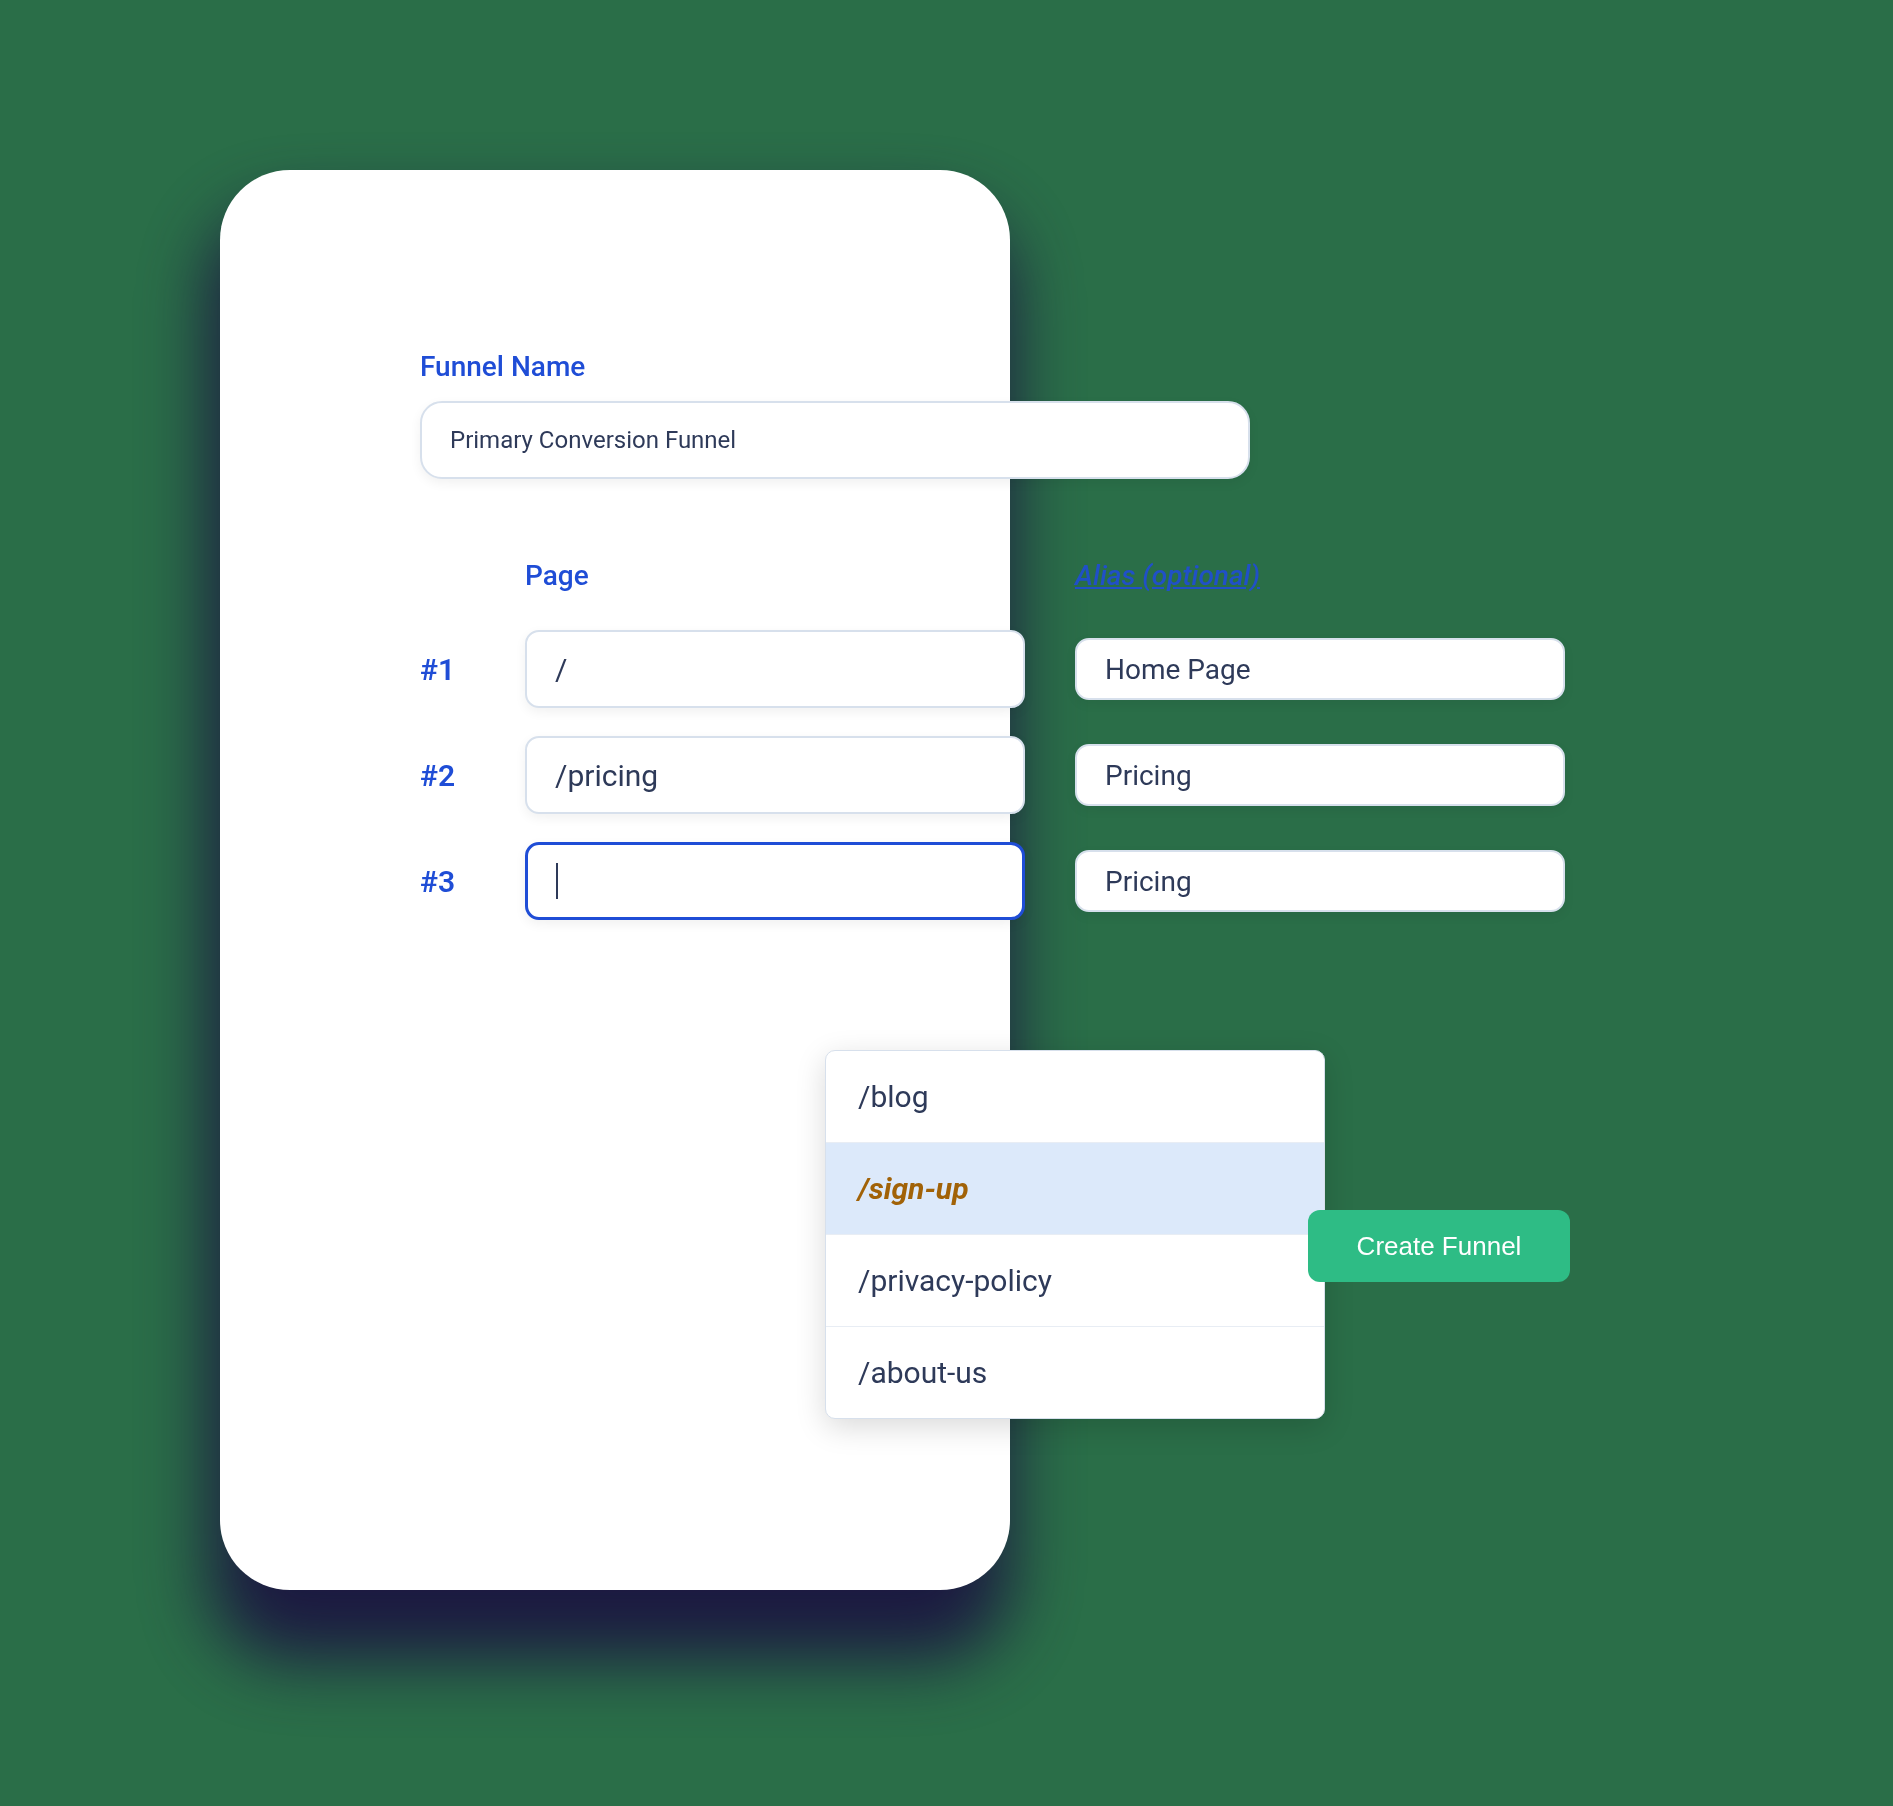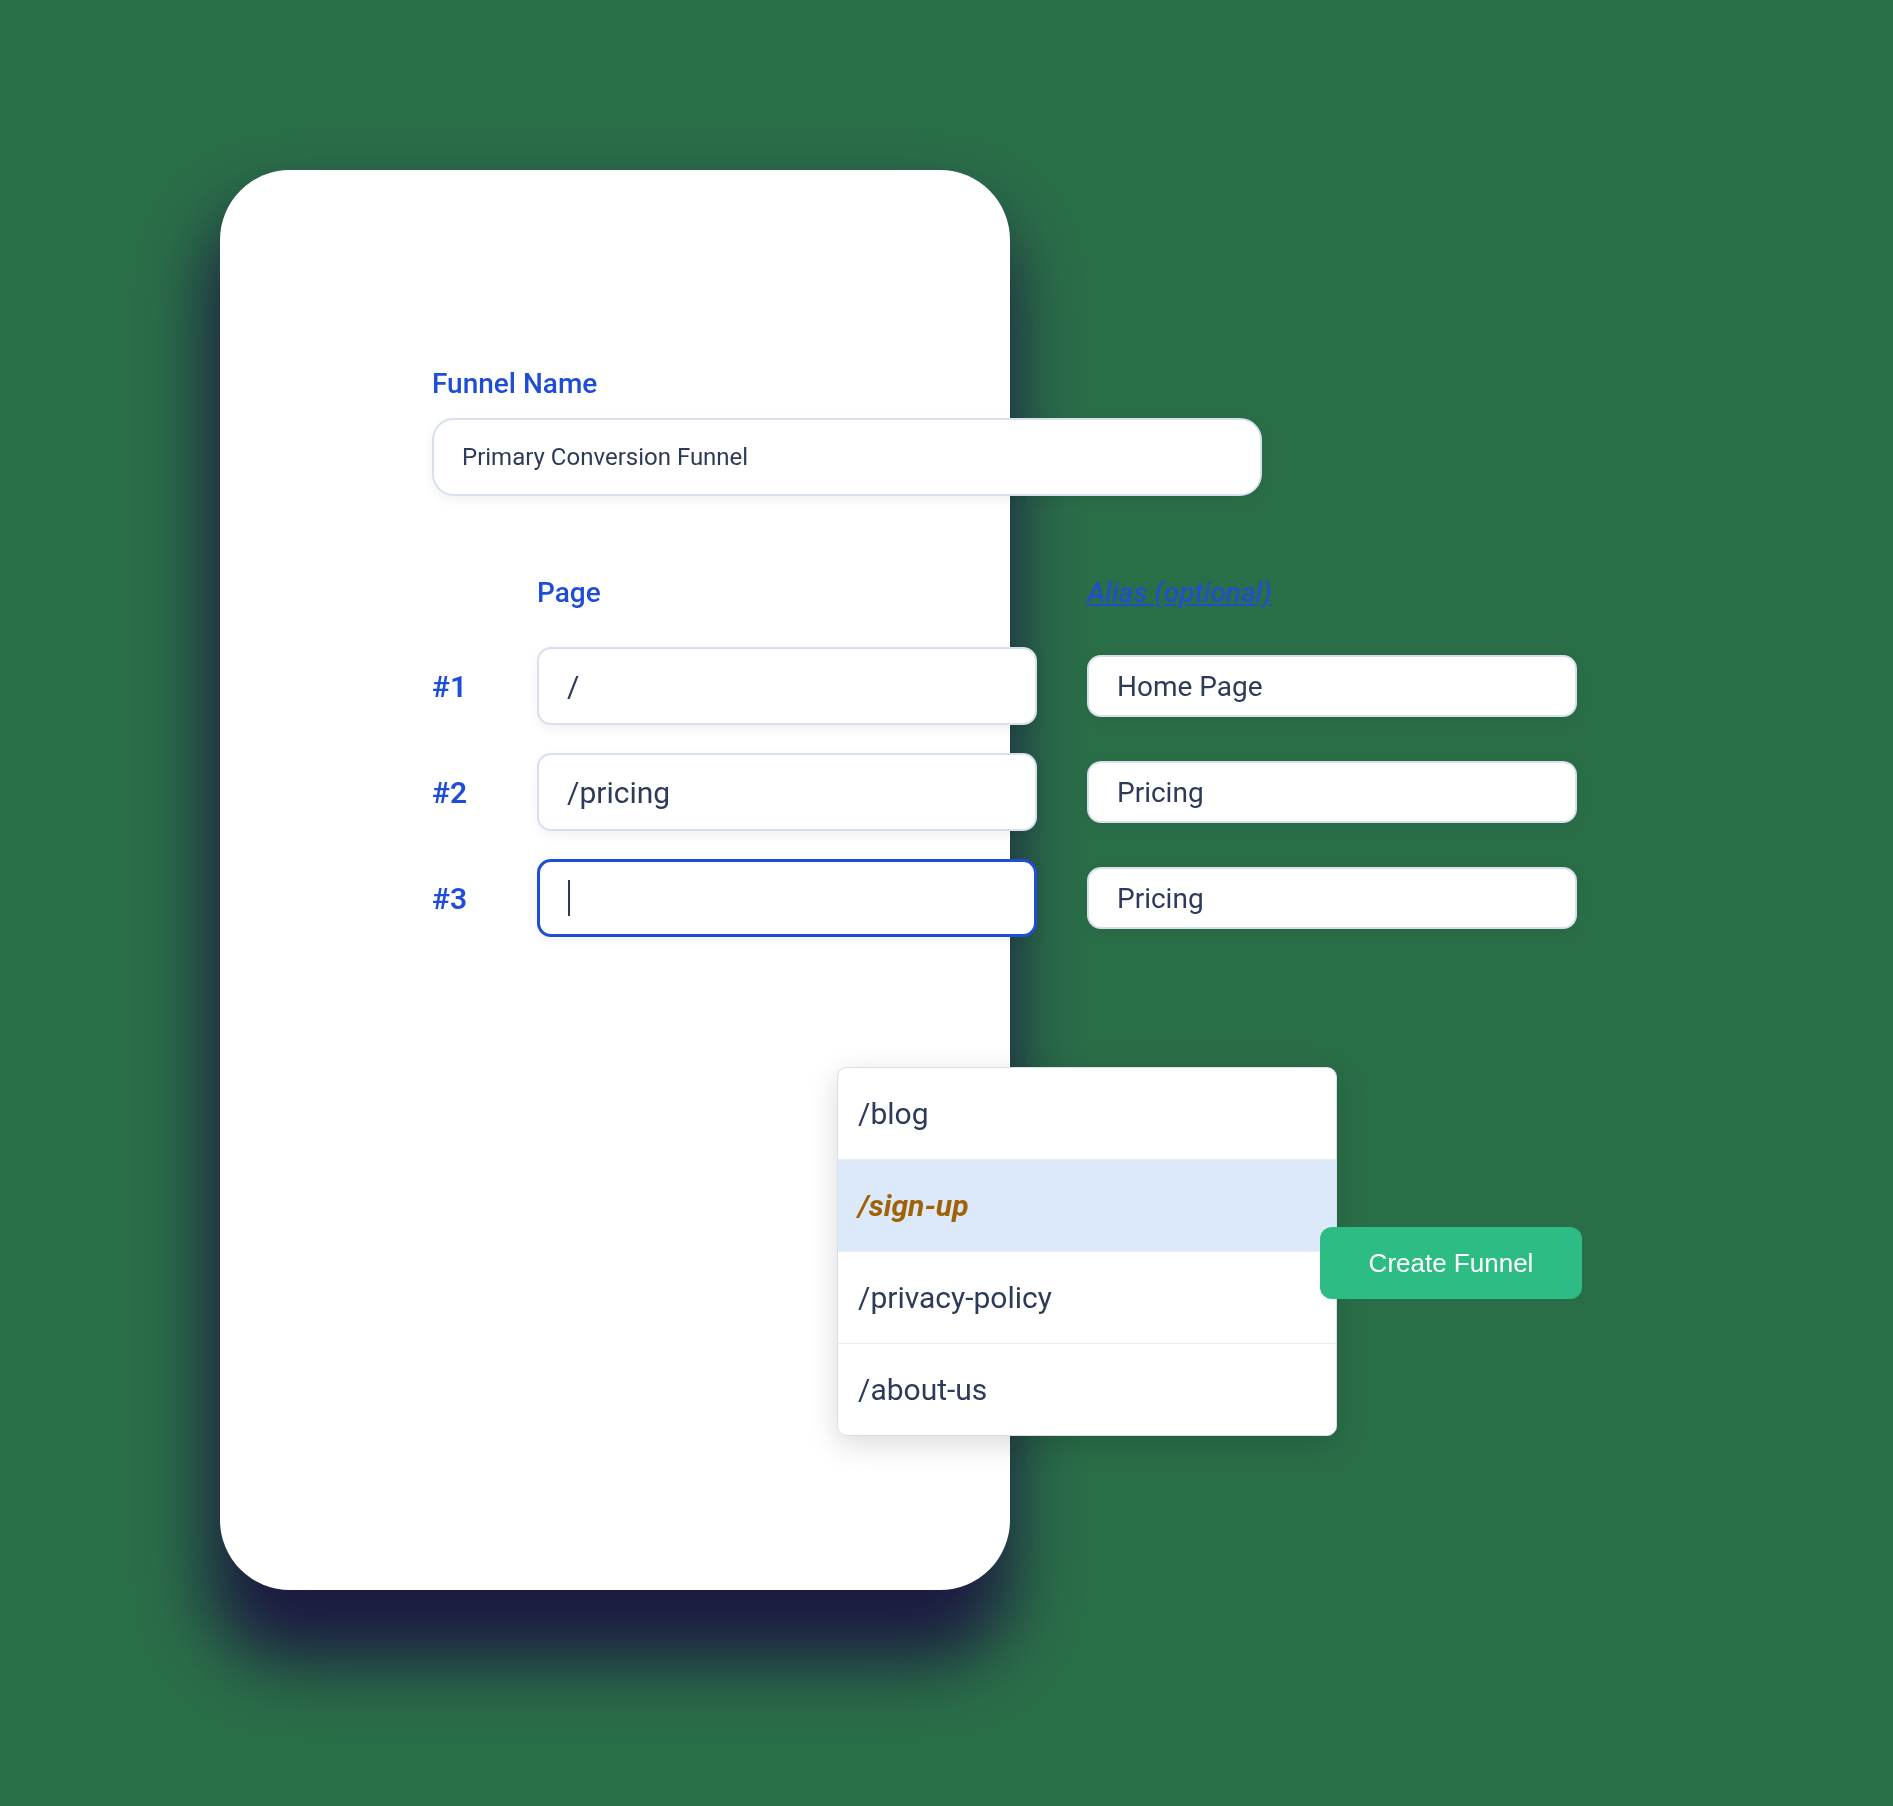--- a/index.html
+++ b/index.html
@@ -42,23 +42,22 @@
       top: 0;
       width: 790px;
       height: 1420px;
       background: #ffffff;
       border-radius: 70px;
     }
     
     .form-layer {
       position: absolute;
       left: 300px;
-      top: 197px;
+      top: 180px;
       width: 1250px;
-      margin-left: 12px;
     }
     
     .field-label {
       color: #1f4dd6;
       font-size: 28px;
       font-weight: 500;
       margin-bottom: 18px;
     }
     
     .field-label.secondary {
@@ -155,21 +154,21 @@
       top: 700px;
       width: 500px;
       background: #ffffff;
       border: 1px solid #d7e0ec;
       border-radius: 10px;
       box-shadow: 0 8px 30px rgba(0,0,0,0.15);
       overflow: hidden;
     }
     
     .dropdown-item {
-      padding: 28px 20px;
+      padding: 28px 32px;
       font-size: 30px;
       color: #2e3a59;
       border-bottom: 1px solid #e8edf4;
       cursor: pointer;
     }
     
     .dropdown-item:last-child {
       border-bottom: none;
     }
     

